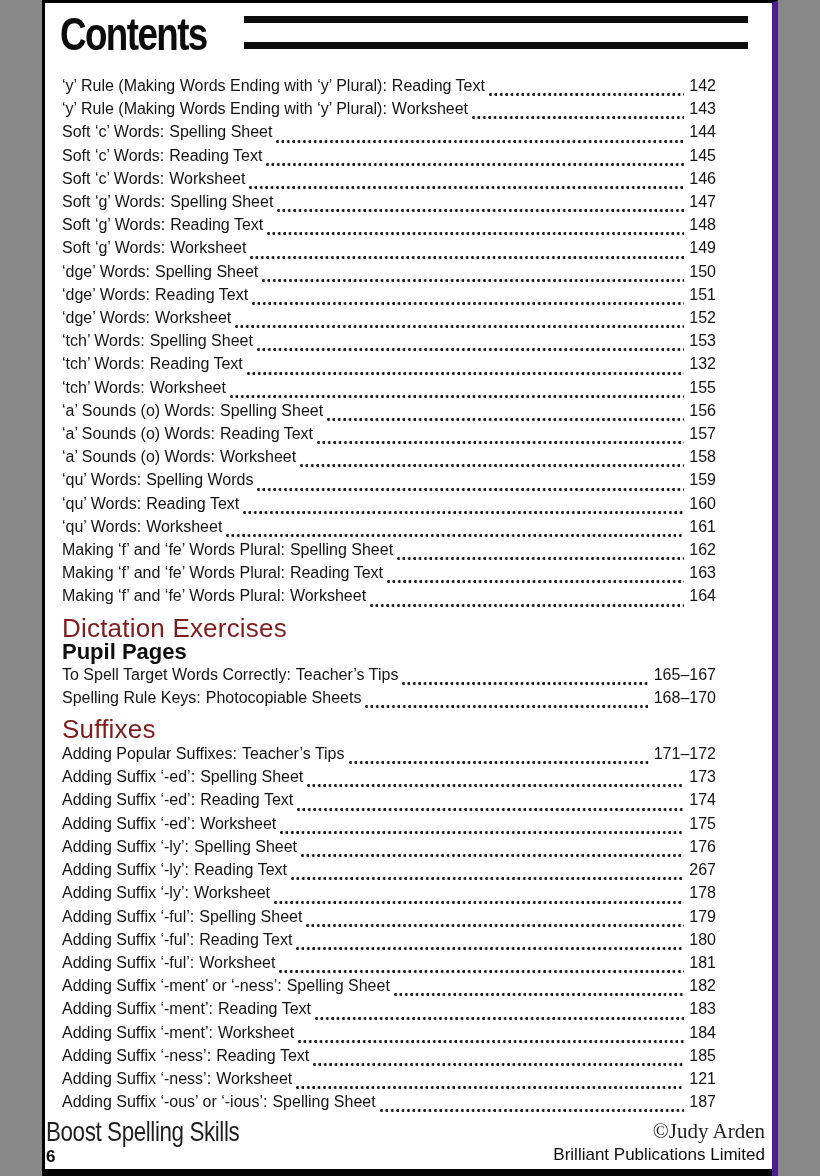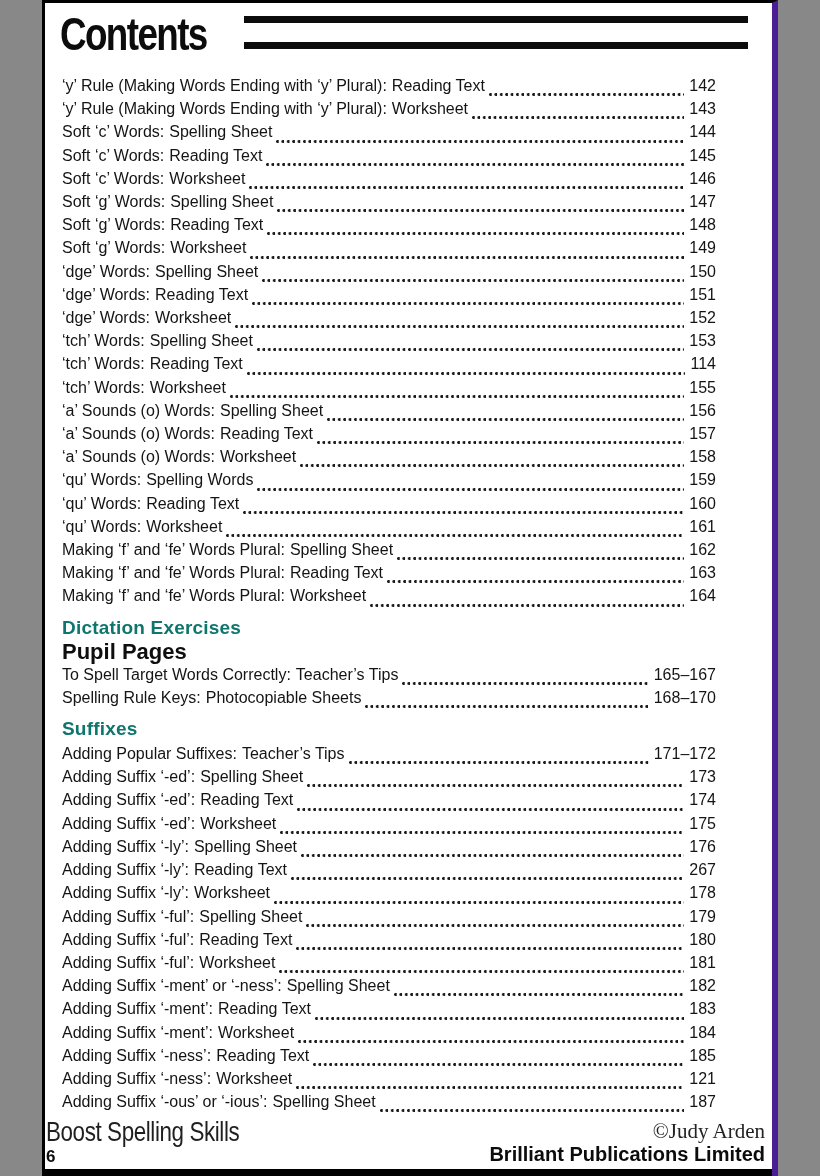--- a/index.html
+++ b/index.html
@@ -38,22 +38,22 @@
   .lbl { margin-right: 5px; }
   .ital { }
   .leader {
     flex: 1 1 auto; height: 12px; margin: 0 5px 0 4px; min-width: 12px;
     background-image: radial-gradient(circle at 1.5px 9.5px, #1b1b1b 1.25px, transparent 1.65px);
     background-size: 5.4px 12px;
     background-repeat: repeat-x;
   }
   .pg { white-space: pre; }
   .sec-h {
-    margin: 8px 0 1px 0; font-size: 19px; line-height: 24px;
-    font-weight: bold; color: #0f766e; letter-spacing: 0.2px;
+    margin: 8px 0 1px 0; font-size: 26px; line-height: 24px;
+    font-weight: normal; color: #7f1d1d; letter-spacing: 0.2px;
   }
   .sec-sub {
     margin: 0; font-size: 22px; line-height: 22px;
     font-weight: bold; color: #0e0e0e;
   }
   
   .footer {
     position: absolute; left: 1px; right: 7px; bottom: 10px;
     display: flex; justify-content: space-between; align-items: flex-end;
   }
@@ -61,21 +61,21 @@
     font-size: 28px; line-height: 30px; font-weight: normal; color: #1f1f1f;
     letter-spacing: -0.5px;
     transform: scaleX(0.8); transform-origin: left bottom;
   }
   .footer-pagenum { font-size: 17px; line-height: 19px; font-weight: bold; color: #0c0c0c; }
   .footer-right { text-align: right; }
   .copyright {
     font-family: "Liberation Serif", "DejaVu Serif", serif;
     font-size: 21px; line-height: 23px; color: #222;
   }
-  .publisher { font-size: 20px; line-height: 23px; font-weight: bold; color: #0c0c0c; text-align: right; }
+  .publisher { font-size: 17px; line-height: 23px; font-weight: normal; color: #0c0c0c; text-align: right; }
   .bottom-bar { position: absolute; left: -3px; right: -2px; bottom: 0; height: 7px; background: #000; }
 </style>
 </head>
 <body>
 
 <div class="page">
 
   <div class="header">
     <h1 class="page-title">Contents</h1>
     <div class="title-rules">
@@ -102,21 +102,21 @@
   <div class="entry"><span class="lbl">Soft ‘g’ Words:</span><span class="ital">Worksheet</span><span class="leader"></span><span class="pg">149</span></div>
 
   <div class="entry"><span class="lbl">‘dge’ Words:</span><span class="ital">Spelling Sheet</span><span class="leader"></span><span class="pg">150</span></div>
 
   <div class="entry"><span class="lbl">‘dge’ Words:</span><span class="ital">Reading Text</span><span class="leader"></span><span class="pg">151</span></div>
 
   <div class="entry"><span class="lbl">‘dge’ Words:</span><span class="ital">Worksheet</span><span class="leader"></span><span class="pg">152</span></div>
 
   <div class="entry"><span class="lbl">‘tch’ Words:</span><span class="ital">Spelling Sheet</span><span class="leader"></span><span class="pg">153</span></div>
 
-  <div class="entry"><span class="lbl">‘tch’ Words:</span><span class="ital">Reading Text</span><span class="leader"></span><span class="pg">114</span></div>
+  <div class="entry"><span class="lbl">‘tch’ Words:</span><span class="ital">Reading Text</span><span class="leader"></span><span class="pg">132</span></div>
 
   <div class="entry"><span class="lbl">‘tch’ Words:</span><span class="ital">Worksheet</span><span class="leader"></span><span class="pg">155</span></div>
 
   <div class="entry"><span class="lbl">‘a’ Sounds (o) Words:</span><span class="ital">Spelling Sheet</span><span class="leader"></span><span class="pg">156</span></div>
 
   <div class="entry"><span class="lbl">‘a’ Sounds (o) Words:</span><span class="ital">Reading Text</span><span class="leader"></span><span class="pg">157</span></div>
 
   <div class="entry"><span class="lbl">‘a’ Sounds (o) Words:</span><span class="ital">Worksheet</span><span class="leader"></span><span class="pg">158</span></div>
 
   <div class="entry"><span class="lbl">‘qu’ Words:</span><span class="ital">Spelling Words</span><span class="leader"></span><span class="pg">159</span></div>

